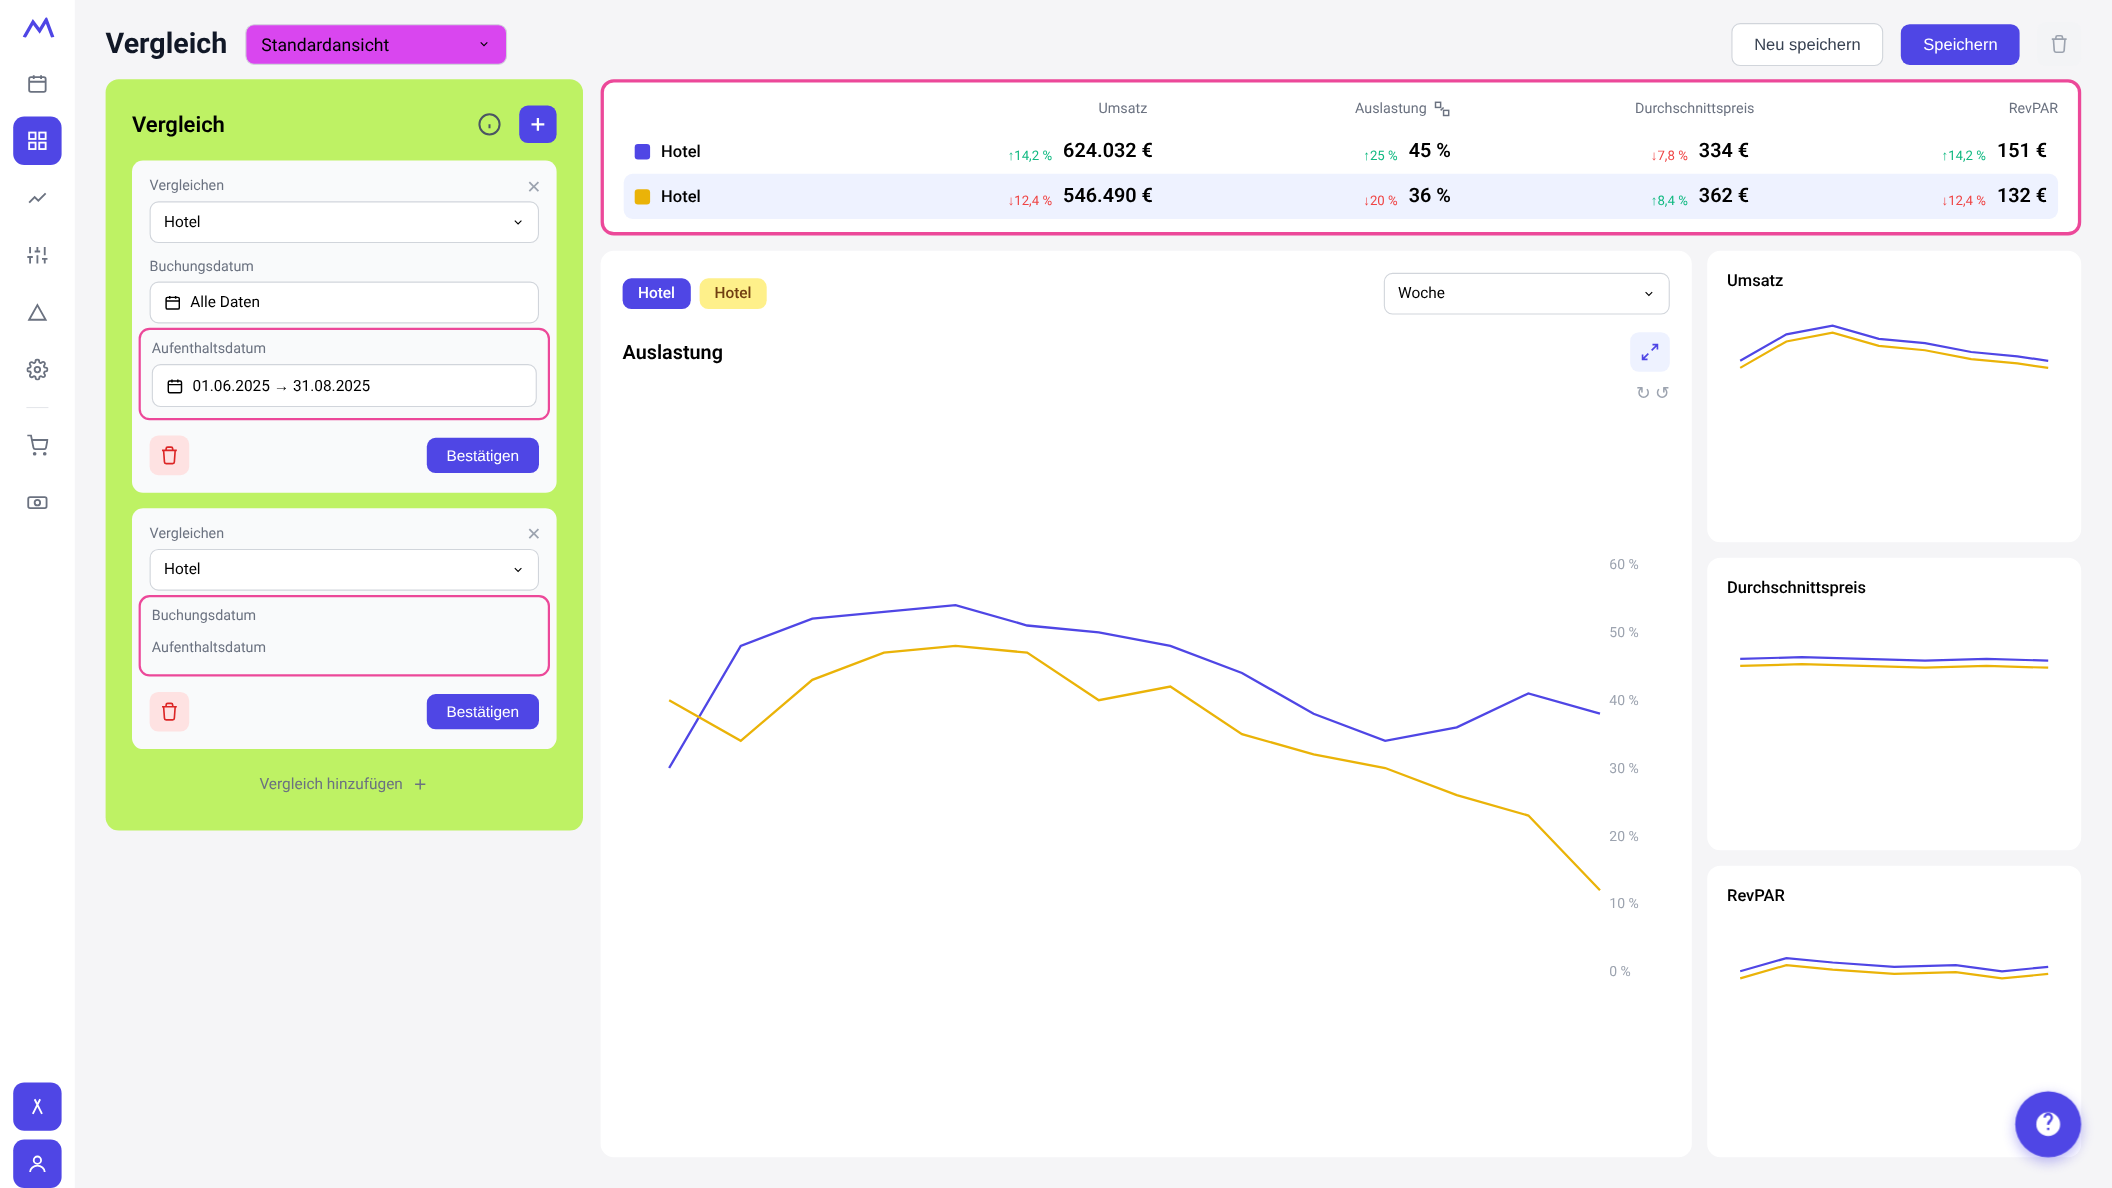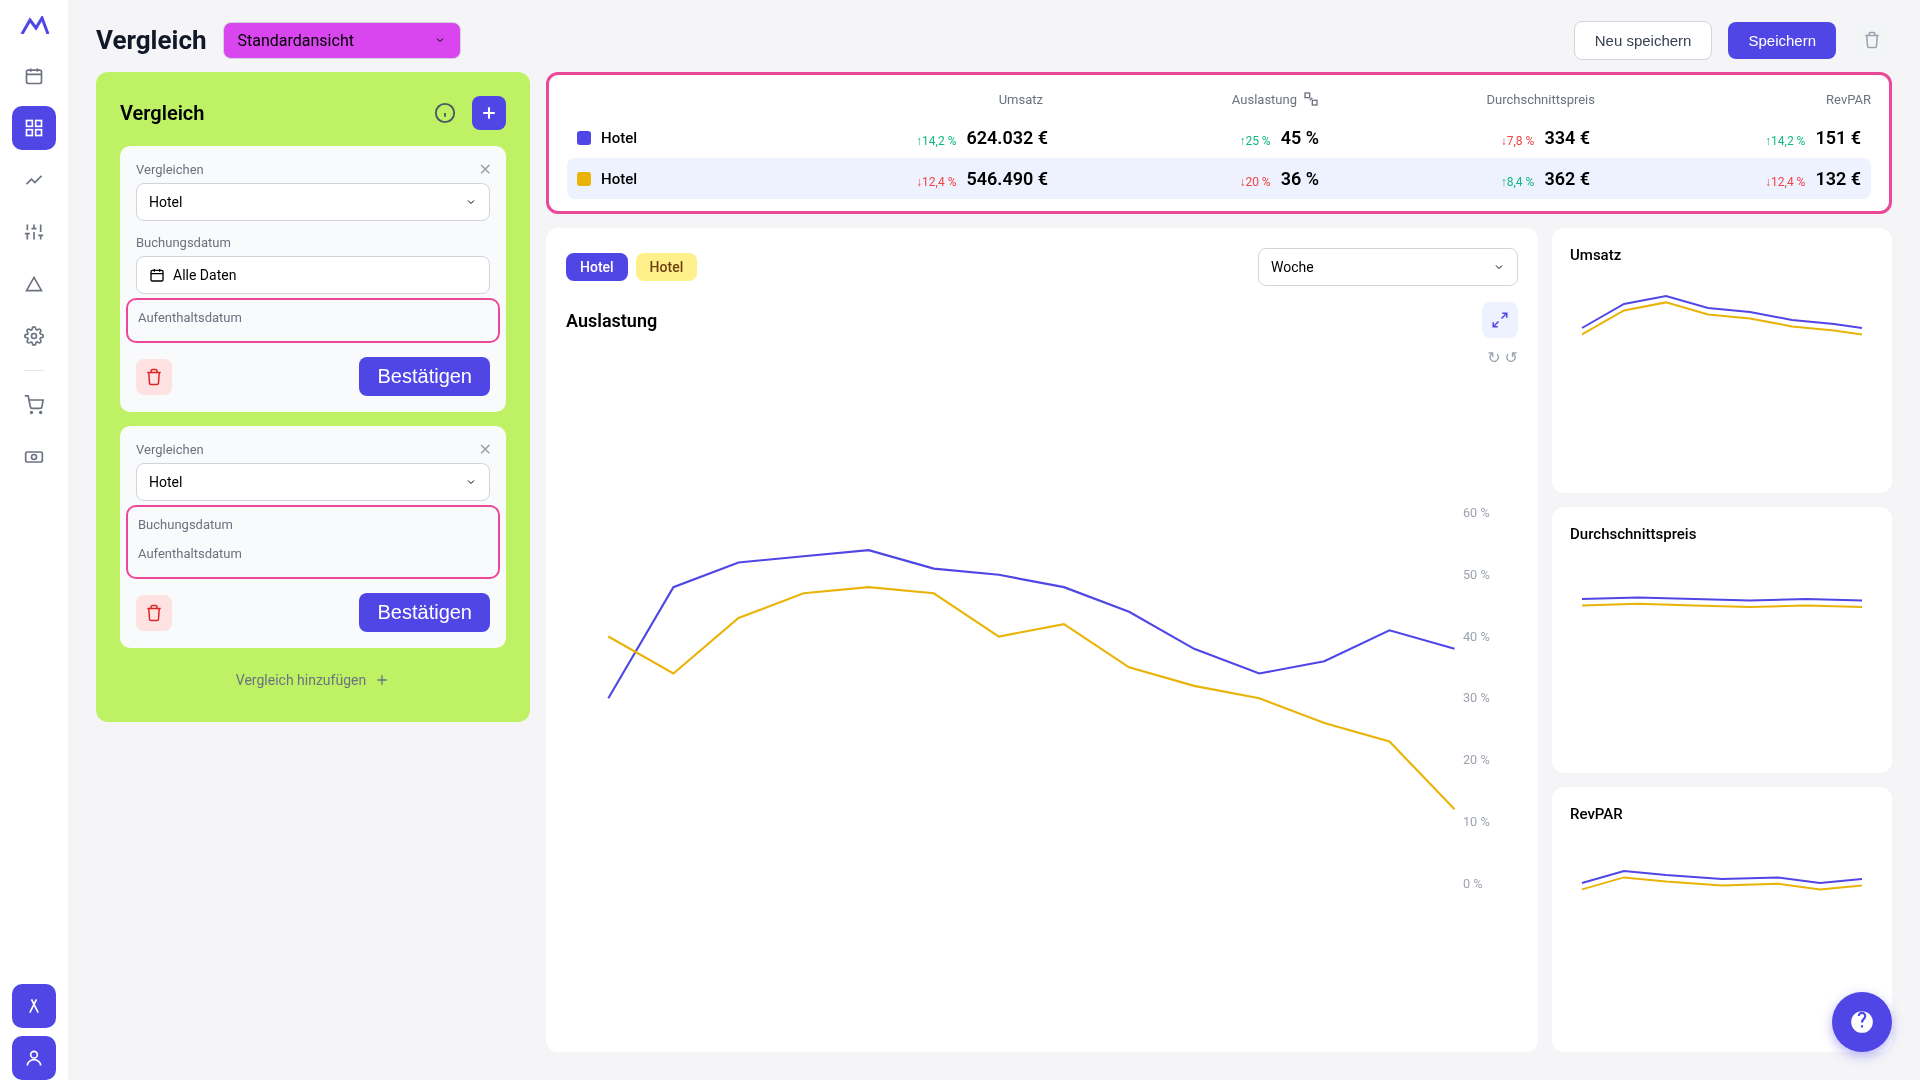--- a/index.html
+++ b/index.html
@@ -31,21 +31,21 @@
 .compare-block { background: #f9fafb; border-radius: 10px; padding: 16px; position: relative; margin-bottom: 14px; }
 .close-x { position: absolute; top: 14px; right: 14px; color: #9ca3af; cursor: pointer; font-size: 16px; }
 .field-label { font-size: 13px; color: #6b7280; margin-bottom: 6px; display: block; }
 .field-input { background: #fff; border: 1px solid #d1d5db; border-radius: 8px; padding: 10px 12px; display: flex; align-items: center; gap: 8px; font-size: 14px; cursor: pointer; width: 100%; }
 .field-input.select { justify-content: space-between; }
 .field-group { margin-bottom: 14px; }
 .highlight-box { border: 2px solid #ec4899; border-radius: 10px; padding: 10px; margin: -10px -10px 14px; }
 .highlight-box .field-group:last-child { margin-bottom: 0; }
 .block-actions { display: flex; justify-content: space-between; align-items: center; }
 .trash-btn { width: 36px; height: 36px; background: #fee2e2; border-radius: 8px; display: flex; align-items: center; justify-content: center; color: #dc2626; cursor: pointer; }
-.confirm-btn { background: #4f46e5; color: #fff; padding: 8px 18px; border-radius: 8px; font-size: 20px; border: none; cursor: pointer; }
+.confirm-btn { background: #4f46e5; color: #fff; padding: 8px 18px; border-radius: 8px; font-size: 14px; border: none; cursor: pointer; }
 .add-compare { display: flex; align-items: center; justify-content: center; gap: 8px; color: #6b7280; padding: 10px; cursor: pointer; font-size: 14px; }
 .rightcol { flex: 1; display: flex; flex-direction: column; gap: 14px; }
 .kpi-box { background: #fff; border-radius: 12px; border: 3px solid #ec4899; padding: 12px 18px; }
 .kpi-headers { display: flex; font-size: 13px; color: #6b7280; padding: 4px 0 10px; }
 .kpi-headers > div:first-child { width: 200px; }
 .kpi-col { flex: 1; text-align: right; display: flex; justify-content: flex-end; align-items: center; gap: 6px; }
 .kpi-row { display: flex; align-items: center; padding: 10px; border-radius: 8px; }
 .kpi-row.sel { background: #eef2ff; }
 .kpi-row-label { width: 200px; display: flex; align-items: center; gap: 10px; font-size: 15px; font-weight: 500; }
 .legend-sq { width: 14px; height: 14px; border-radius: 3px; }
@@ -200,20 +200,27 @@
             <svg class="cal-icon" viewBox="0 0 24 24" fill="none" stroke="currentColor" stroke-width="2">
                 <rect x="3" y="5" width="18" height="16" rx="2"></rect>
                 <path d="M16 3v4M8 3v4M3 10h18"></path>
               </svg>
             <span>Alle Daten</span>
           </div>
         </div>
         <div class="highlight-box">
           <div class="field-group">
             <label class="field-label">Aufenthaltsdatum</label>
+            <div class="field-input">
+              <svg class="cal-icon" viewBox="0 0 24 24" fill="none" stroke="currentColor" stroke-width="2">
+                  <rect x="3" y="5" width="18" height="16" rx="2"></rect>
+                  <path d="M16 3v4M8 3v4M3 10h18"></path>
+                </svg>
+              <span>01.06.2025 → 31.08.2025</span>
+            </div>
           </div>
         </div>
         <div class="block-actions">
           <div class="trash-btn">
               <svg width="18" height="18" viewBox="0 0 24 24" fill="none" stroke="currentColor" stroke-width="2">
                 <path d="M3 6h18M8 6V4a2 2 0 0 1 2-2h4a2 2 0 0 1 2 2v2M19 6l-1 14a2 2 0 0 1-2 2H8a2 2 0 0 1-2-2L5 6"></path>
               </svg>
             </div>
           <button class="confirm-btn">Bestätigen</button>
         </div>

